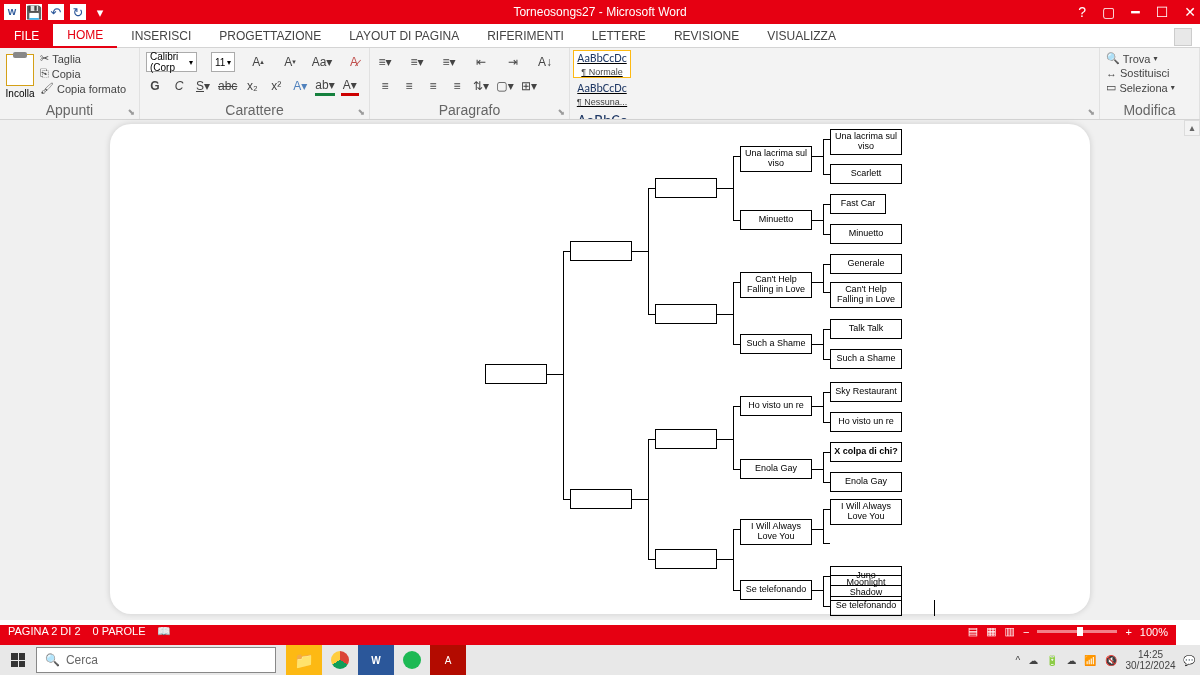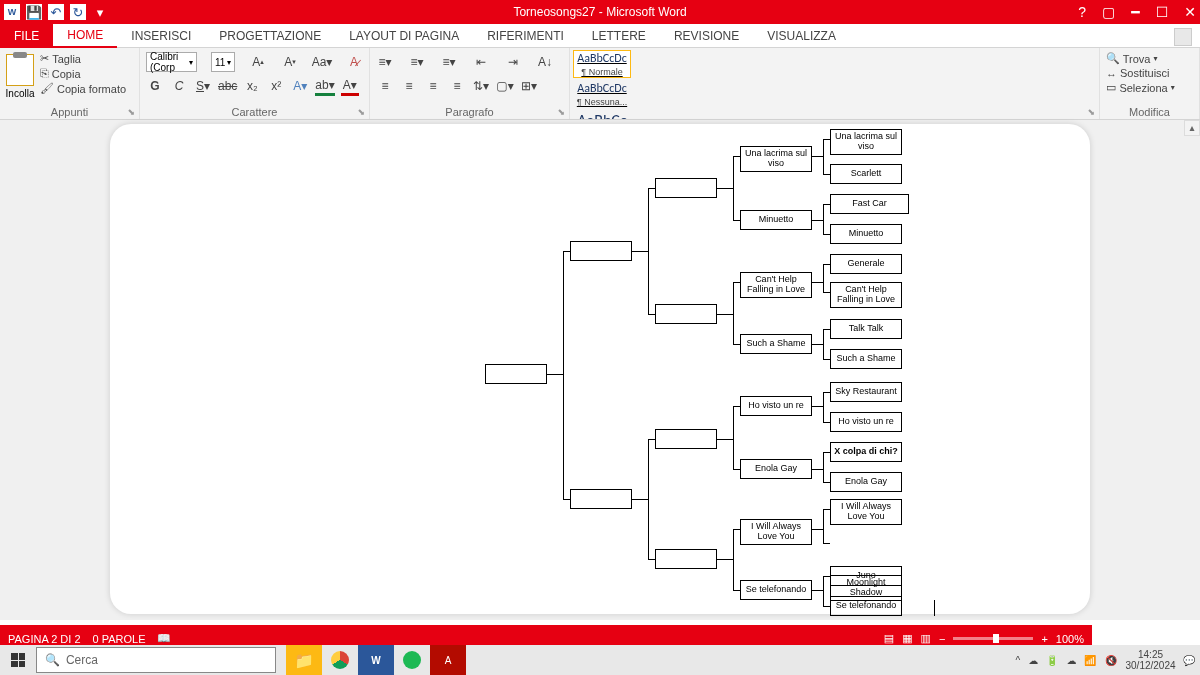--- a/index.html
+++ b/index.html
@@ -8,21 +8,21 @@
 .titlebar .qat { display:flex; align-items:center; gap:6px; padding-left:4px; }
 .titlebar .qat-icon { width:16px; height:16px; color:#2b579a; font-size:13px; display:flex; align-items:center; justify-content:center; }
 .title-text { position:absolute; left:50%; transform:translateX(-50%); color:#fff; font-size:12px; }
 .win-ctrls { position:absolute; right:4px; display:flex; gap:16px; color:#fff; font-size:14px; }
 .ribbon-tabs { height:24px; background:#fff; display:flex; align-items:center; border-bottom:1px solid #d4d4d4; }
 .tab { padding:0 14px; font-size:12px; height:24px; display:flex; align-items:center; color:#444; cursor:pointer; }
 .tab.file { background:#e60012; color:#fff; font-weight:normal; }
 .tab.active { color:#e60012; border-bottom:2px solid #e60012; }
 .ribbon { height:72px; background:#f3f3f3; border-bottom:1px solid #d4d4d4; display:flex; position:relative; }
 .group { border-right:1px solid #e1e1e1; height:100%; display:flex; flex-direction:column; position:relative; }
-.group-label { position:absolute; bottom:1px; left:0; right:0; text-align:center; font-size:11px; color:#666; }
+.group-label { position:absolute; bottom:1px; left:0; right:0; text-align:center; font-size:14px; color:#666; }
 .group-dial { position:absolute; bottom:2px; right:4px; font-size:9px; color:#999; }
 .clip-group { width:140px; display:flex; flex-direction:row; }
 .clip-left { width:40px; display:flex; flex-direction:column; align-items:center; justify-content:flex-start; padding-top:6px; }
 .clip-right { display:flex; flex-direction:column; gap:2px; padding-top:4px; font-size:11px; color:#444; }
 .clip-row { display:flex; align-items:center; gap:3px; cursor:pointer; }
 .font-group { width:230px; padding:4px 6px 12px 6px; }
 .font-row1 { display:flex; align-items:center; gap:14px; }
 .font-select { width:72px; height:20px; border:1px solid #ababab; background:#fff; font-size:10px; padding:0 3px; display:flex; align-items:center; }
 .size-select { width:32px; height:20px; border:1px solid #ababab; background:#fff; font-size:10px; padding:0 3px; display:flex; align-items:center; }
 .icon-btn { min-width:18px; height:20px; display:flex; align-items:center; justify-content:center; font-size:12px; color:#444; cursor:pointer; }
@@ -34,21 +34,21 @@
 .style-prev { font-family:Calibri; font-size:14px; color:#1f3864; margin-bottom:2px; }
 .edit-group { width:100px; padding:4px 6px 12px 6px; display:flex; flex-direction:column; gap:2px; font-size:11px; color:#444; }
 .edit-row { display:flex; align-items:center; gap:3px; cursor:pointer; }
 .doc-area { position:absolute; top:120px; left:0; width:1200px; height:500px; background:#f0f0f0; }
 .page { position:absolute; left:110px; top:4px; width:980px; height:490px; background:#fff; box-shadow:0 0 6px rgba(0,0,0,0.15);border-radius:21px; }
 .bracket { position:absolute; left:300px; top:0; width:600px; height:490px; }
 .bbox { position:absolute; height:20px; border:1px solid #000; font-size:9px; display:flex; align-items:center; justify-content:center; text-align:center; padding:0 3px; line-height:1.1; }
 .bbox.two { height:26px; }
 .hline { position:absolute; height:1px; background:#000; }
 .vline { position:absolute; width:1px; background:#000; }
-.statusbar { position:absolute; bottom:30px; left:0; width:1092px; height:20px; background:#e60012; color:#fff; font-size:11px; display:flex; align-items:flex-end; padding:0 8px; }
+.statusbar { position:absolute; bottom:30px; left:0; width:1176px; height:20px; background:#e60012; color:#fff; font-size:11px; display:flex; align-items:flex-start; padding:0 8px; }
 .status-right { position:absolute; right:8px; display:flex; align-items:center; gap:8px; }
 .taskbar { position:absolute; bottom:0; left:0; width:1200px; height:30px; background:#e8e8e8; display:flex; align-items:center; }
 .tb-btn { width:36px; height:30px; display:flex; align-items:center; justify-content:center; }
 .search-box { width:240px; height:26px; background:#fff; border:1px solid #888; display:flex; align-items:center; padding:0 8px; gap:6px; font-size:12px; color:#666; }
 .tray { position:absolute; right:4px; display:flex; align-items:center; gap:8px; font-size:10px; color:#444; }
 .tray-time { text-align:center; line-height:1.1; }
 .cursor-line { position:absolute; width:1px; height:16px; background:#000; }
 .scrollbar-up { position:absolute; right:0; top:120px; width:16px; height:16px; background:#f3f3f3; border:1px solid #dcdcdc; font-size:10px; text-align:center; line-height:14px; color:#666; }
 </style>
 </head>
@@ -202,21 +202,21 @@
       </div>
     <div class="group-label">Modifica</div>
   </div>
 </div>
 
 <div class="doc-area">
   <div class="page">
     <div class="bracket" id="bracket">
         <div class="bbox two" style="left: 420px; top: 5px; width: 72px;">Una lacrima sul viso</div>
         <div class="bbox" style="left: 420px; top: 40px; width: 72px;">Scarlett</div>
-        <div class="bbox" style="left: 420px; top: 70px; width: 79px;">Fast Car</div>
+        <div class="bbox" style="left: 420px; top: 70px; width: 56px;">Fast Car</div>
         <div class="bbox" style="left: 420px; top: 100px; width: 72px;">Minuetto</div>
         <div class="bbox" style="left: 420px; top: 130px; width: 72px;">Generale</div>
         <div class="bbox two" style="left: 420px; top: 158px; width: 72px;">Can't Help Falling in Love</div>
         <div class="bbox" style="left: 420px; top: 195px; width: 72px;">Talk Talk</div>
         <div class="bbox" style="left: 420px; top: 225px; width: 72px;">Such a Shame</div>
         <div class="bbox" style="left: 420px; top: 258px; width: 72px;">Sky Restaurant</div>
         <div class="bbox" style="left: 420px; top: 288px; width: 72px;">Ho visto un re</div>
         <div class="bbox" style="left: 420px; top: 318px; width: 72px; font-weight: bold;">X colpa di chi?</div>
         <div class="bbox" style="left: 420px; top: 348px; width: 72px;">Enola Gay</div>
         <div class="bbox two" style="left: 420px; top: 375px; width: 72px;">I Will Always Love You</div>

